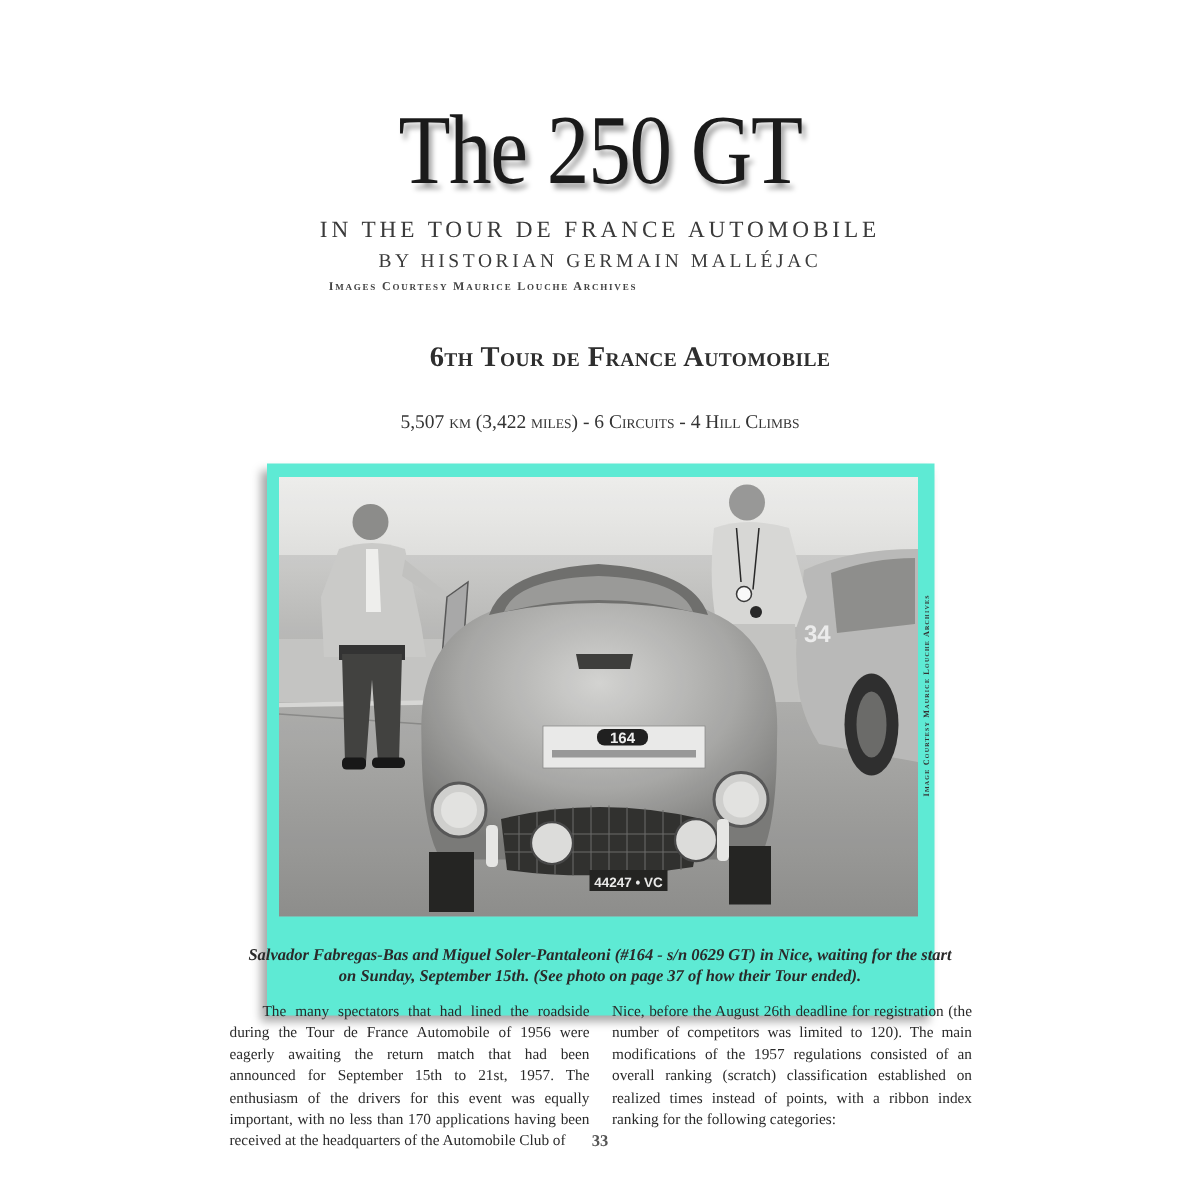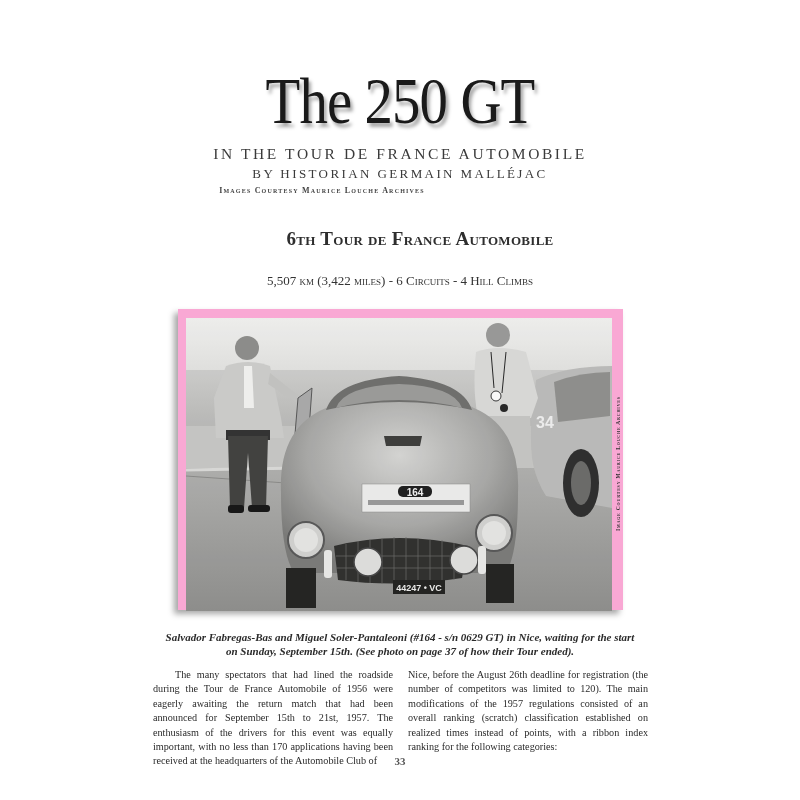--- a/index.html
+++ b/index.html
@@ -38,22 +38,22 @@
     }
     .event-dates .tilde { font-weight: normal; color: #777; letter-spacing: 1px; }
     .event-dates .gap { display: inline-block; width: 16px; }
     .event-stats {
       position: absolute; left: 0; top: 273px; width: 800px; text-align: center;
       font-size: 13px; color: #333; font-weight: normal; font-variant: small-caps; line-height: 16px;
     }
 
     
     .photo-frame {
-      position: absolute; left: 178px; top: 309px; width: 445px; height: 301px;
-      background: #f9a8d4; box-shadow: -4px 4px 6px rgba(0,0,0,0.35);
+      position: absolute; left: 178px; top: 309px; width: 445px; height: 368px;
+      background: #5eead4; box-shadow: -4px 4px 6px rgba(0,0,0,0.35);
     }
     .photo {
       position: absolute; left: 8px; top: 9px; width: 426px; height: 293px; overflow: hidden;
       background: #9a9a9a;
     }
     .photo svg { display: block; }
     .photo-credit {
       position: absolute; right: -1px; top: 70px; width: 12px; height: 170px;
       writing-mode: vertical-rl; transform: rotate(180deg);
       font-size: 5.5px; letter-spacing: 0.8px; color: #333; font-weight: bold; font-variant: small-caps;

